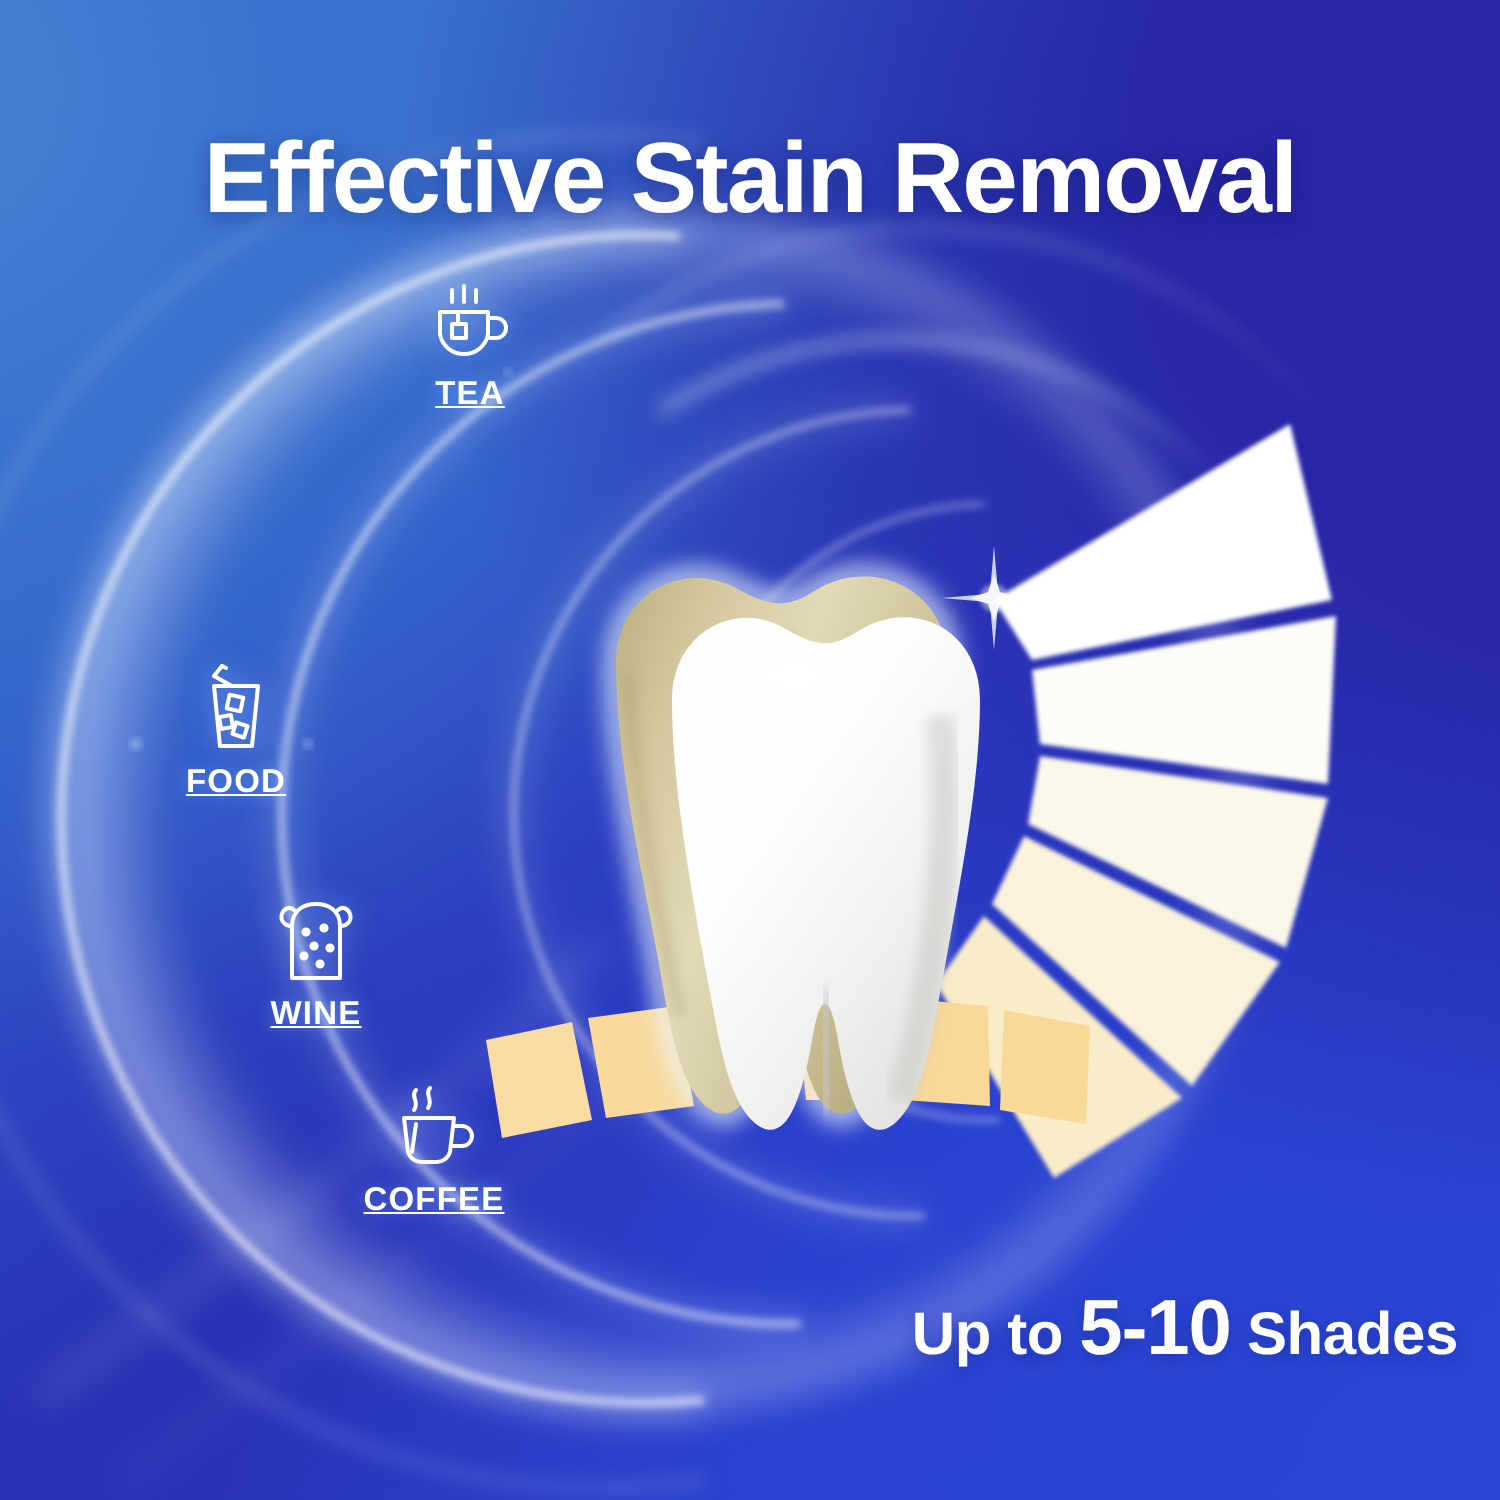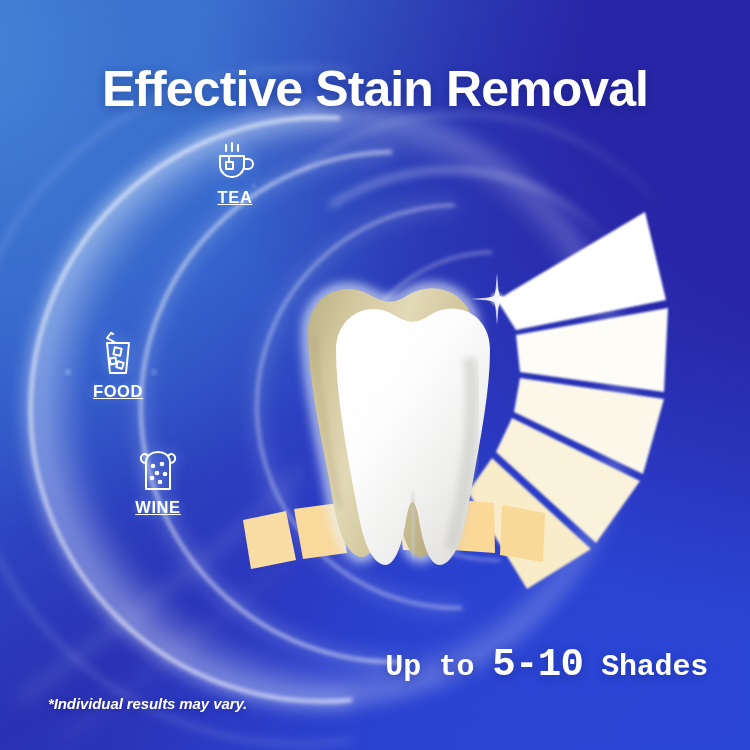--- a/index.html
+++ b/index.html
@@ -75,27 +75,26 @@
     font-weight: 700;
     letter-spacing: 0.6px;
     color: #ffffff;
     text-shadow: 0 0 9px rgba(120,180,255,0.6);
     text-decoration: underline;
   }
 
   
   .claim {
     position: absolute;
-    right: 42px;
+    right: 21px;
     bottom: 62px;
     text-align: right;
     color: #ffffff;
     line-height: 1.18;
     white-space: nowrap;
-    font-family: Liberation Mono, monospace;
   }
   .claim-line {
     display: block;
     font-size: 30px;
     font-weight: 700;
     letter-spacing: -0.2px;
     text-shadow: 0 2px 8px rgba(10,20,90,0.3);
   }
   .claim-big {
     font-size: 39px;
@@ -338,21 +337,32 @@
         <circle cx="28" cy="15" r="1.3" fill="#ffffff"></circle>
         <circle cx="23" cy="24" r="1.3" fill="#ffffff"></circle>
         <circle cx="31" cy="25" r="1.3" fill="#ffffff"></circle>
         <circle cx="18" cy="29" r="1.3" fill="#ffffff"></circle>
         <circle cx="26" cy="33" r="1.3" fill="#ffffff"></circle>
       </g>
     </svg>
     <span class="stain-label">WINE</span>
   </div>
 
+  <div class="stain-item" style="left:163px; top:542px;">
+    <svg class="stain-glyph" width="48" height="46" viewBox="0 0 48 46" xmlns="http://www.w3.org/2000/svg">
+      <g fill="none" stroke="#ffffff" stroke-width="2" stroke-linecap="round" stroke-linejoin="round">
+        <path d="M 15 3 C 12 6, 17 9, 14 13"></path>
+        <path d="M 22 2 C 19 5, 24 8, 21 12"></path>
+        <path d="M 9 17 L 34 17 L 32 34 A 7 7 0 0 1 25 39 L 18 39 A 7 7 0 0 1 11 34 Z"></path>
+        <path d="M 34 21 L 38 21 A 5 5 0 0 1 38 31 L 33 31"></path>
+        <path d="M 15 20 L 13 34"></path>
+      </g>
+    </svg>
+    <span class="stain-label">COFFEE</span>
+  </div>
 
 
   <div class="claim">
     <span class="claim-line"><span>Up to </span><span class="claim-big">5-10</span><span> Shades</span></span>
   </div>
 
-  <div class="disclaimer">*Individual results may vary.</div>
 
 </div>
 
 </body></html>

